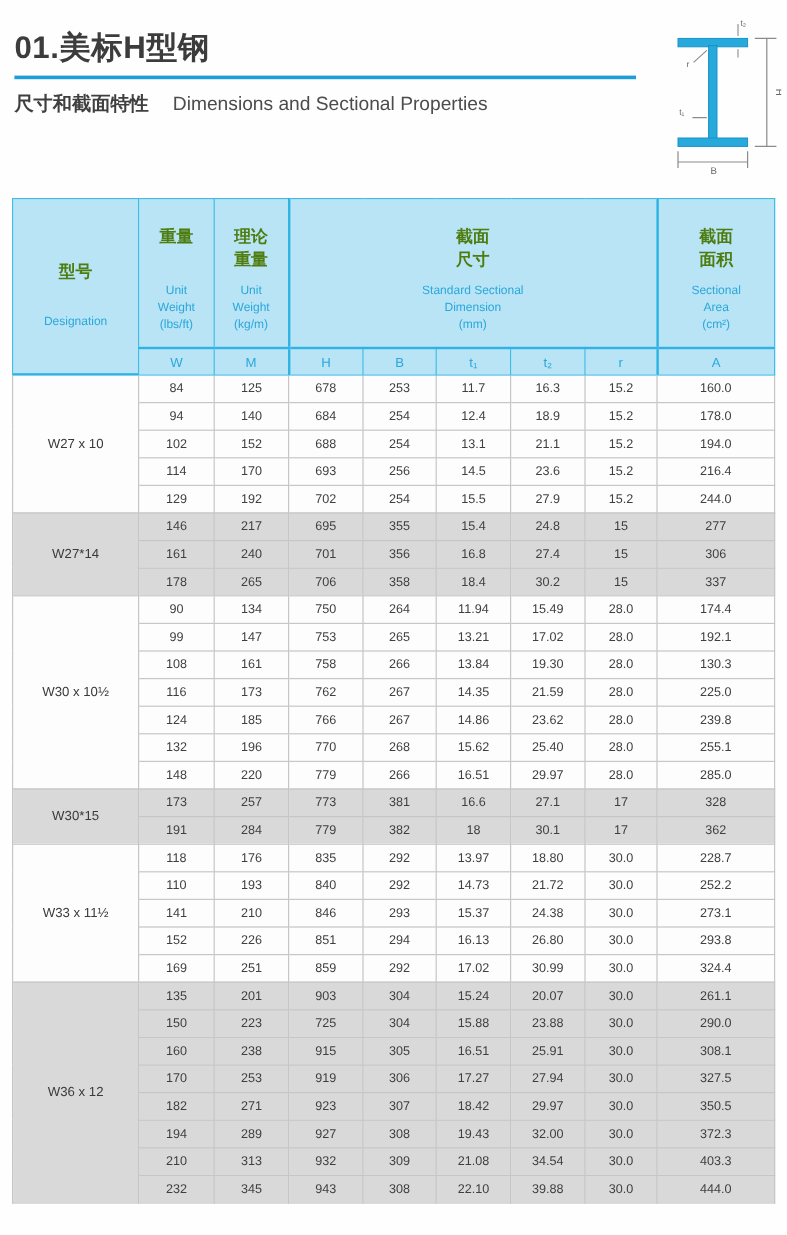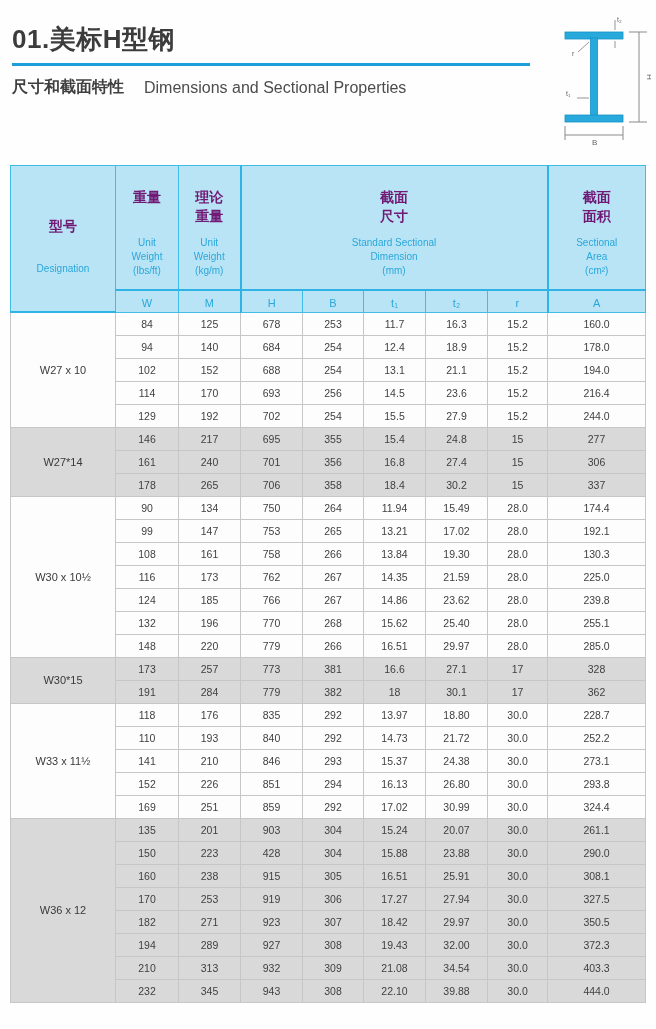--- a/index.html
+++ b/index.html
@@ -51,21 +51,21 @@
     background: #b9e4f5;
     border: 1px solid #41bce6;
     font-weight: 400;
     vertical-align: top;
     padding-top: 22px;
   }
   thead tr.main-row th { height: 124px; border-bottom: 2px solid #2fb3e4; }
   thead th.group-sep { border-left: 2px solid #2fb3e4; }
   thead tr.sub-row th { height: 21px; padding: 2px 0 1px 0; vertical-align: middle; }
   th .zh {
-    font-size: 14px; font-weight: 700; color: #701a75;
+    font-size: 14px; font-weight: 700; color: #4d7c0f;
     line-height: 19px; white-space: pre-line; min-height: 40px;
   }
   th.desig-th { vertical-align: middle; padding-top: 16px; }
   th.desig-th .zh { min-height: 0; margin-bottom: 26px; }
   th .en {
     font-size: 10px; color: #2aa7db;
     line-height: 14px; white-space: pre-line; margin-top: 8px;
   }
   th .sub-key { font-size: 11px; color: #2aa7db; font-weight: 400; }
 
@@ -425,21 +425,21 @@
           <td>903</td>
           <td>304</td>
           <td>15.24</td>
           <td>20.07</td>
           <td>30.0</td>
           <td>261.1</td>
         </tr>
         <tr class="shaded">
           <td>150</td>
           <td>223</td>
-          <td>428</td>
+          <td>725</td>
           <td>304</td>
           <td>15.88</td>
           <td>23.88</td>
           <td>30.0</td>
           <td>290.0</td>
         </tr>
         <tr class="shaded">
           <td>160</td>
           <td>238</td>
           <td>915</td>

